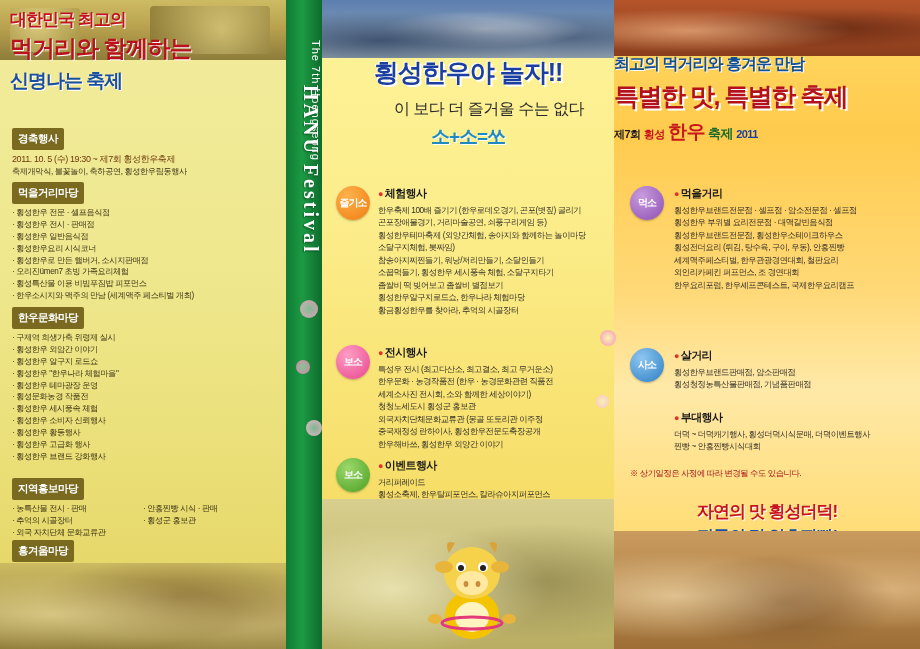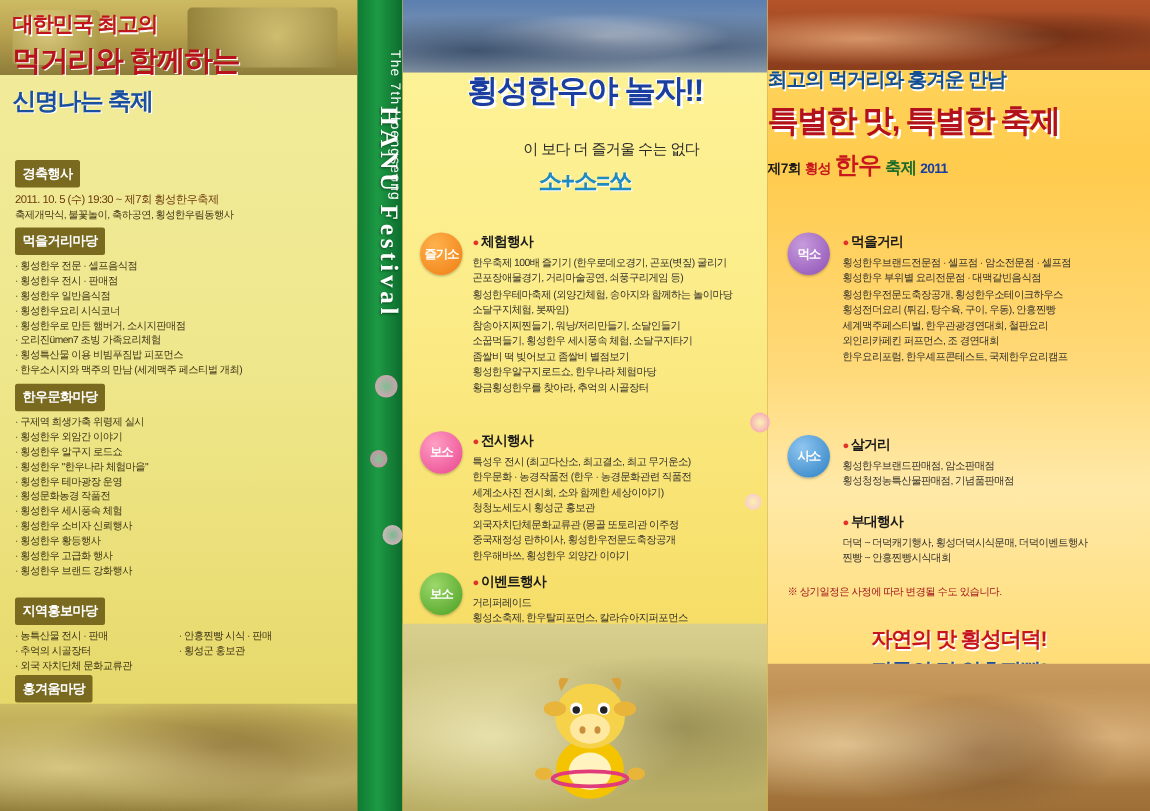--- a/index.html
+++ b/index.html
@@ -1,17 +1,17 @@
 <!DOCTYPE html>
 <html><head>
 <meta charset="utf-8">
 <style>
   html,body{margin:0;padding:0;background:#ffffff;}
   body{width:920px;height:649px;font-family:"Liberation Sans",sans-serif;overflow:hidden;}
-  .sheet{position:relative;width:920px;height:649px;background:#a16207;}
+  .sheet{position:relative;width:920px;height:649px;background:#701a75;}
 
   
   .panel1{position:absolute;left:0;top:0;width:286px;height:649px;
     background:linear-gradient(180deg,#f2eb9c 0%,#efe88f 40%,#eadf78 70%,#e3d25f 100%);
     overflow:hidden;}
   .p1-photo{position:absolute;left:0;top:0;width:286px;height:60px;
     background:linear-gradient(180deg,#cdbb63 0%,#b9a24f 45%,#8d7c3a 100%);}
   .p1-photo:before{content:"";position:absolute;left:10px;top:8px;width:70px;height:44px;
     background:radial-gradient(circle at 40% 40%,#e8d98f,#a2913f);border-radius:4px;opacity:.7;}
   .p1-photo:after{content:"";position:absolute;left:150px;top:6px;width:120px;height:48px;
@@ -56,21 +56,21 @@
   .p2-photo{position:absolute;left:0;top:0;width:292px;height:58px;
     background:linear-gradient(180deg,#5c7fb0,#9aa9b5);}
   .p2-photo:before{content:"";position:absolute;inset:0;
     background:
       radial-gradient(ellipse at 20% 70%,rgba(40,60,90,.75),transparent 50%),
       radial-gradient(ellipse at 55% 50%,rgba(230,230,235,.6),transparent 45%),
       radial-gradient(ellipse at 85% 65%,rgba(60,80,110,.7),transparent 50%);}
   .p2-title{position:absolute;left:0;top:56px;width:292px;text-align:center;}
   .p2-t1{font-size:25px;font-weight:bold;color:#1a3fa0;letter-spacing:-1px;
     text-shadow:2px 2px 0 #fff,-1px -1px 0 #fff;}
-  .p2-t2{margin-top:22px;font-size:12px;color:#2a2a2a;letter-spacing:-.5px;padding-left:42px;}
+  .p2-t2{margin-top:10px;font-size:16px;color:#2a2a2a;letter-spacing:-.5px;padding-left:42px;}
   .p2-t3{margin-top:4px;font-size:19px;font-weight:bold;color:#1f8ac0;letter-spacing:-1px;
     text-shadow:1px 1px 0 #fff;}
   .badge{position:absolute;width:34px;height:34px;border-radius:50%;
     display:flex;align-items:center;justify-content:center;color:#fff;font-size:10px;
     font-weight:bold;letter-spacing:-1px;box-shadow:0 1px 2px rgba(0,0,0,.25);}
   .b-orange{background:radial-gradient(circle at 35% 30%,#ffb24d,#ef7d11);text-align:center;}
   .b-pink{background:radial-gradient(circle at 35% 30%,#ff9ec3,#e8448f);}
   .b-green{background:radial-gradient(circle at 35% 30%,#9cd86a,#4a9f22);}
   .b-purple{background:radial-gradient(circle at 35% 30%,#c79bdc,#8e4fb5);}
   .b-blue{background:radial-gradient(circle at 35% 30%,#8fc6f0,#2b7fc4);}
@@ -311,21 +311,21 @@
         <span class="yr">2011</span>
       </div>
     </div>
 
     <div class="badge b-purple" style="left:16px;top:186px">먹소</div>
     <div class="blk" style="left:60px;top:186px;width:240px">
       <div class="blk-h">먹을거리</div>
       <div class="blk-b">
         <div>횡성한우브랜드전문점 · 셀프점 · 암소전문점 · 셀프점</div>
         <div>횡성한우 부위별 요리전문점 · 대맥갈빈음식점</div>
-        <div>횡성한우전문도축장공개, 횡성한우소테이크하우스</div>
+        <div>횡성한우브랜드전문점, 횡성한우소테이크하우스</div>
         <div>횡성전더요리 (튀김, 탕수육, 구이, 우동), 안흥찐빵</div>
         <div>세계맥주페스티벌, 한우관광경연대회, 철판요리</div>
         <div>외인리카페킨 퍼프먼스, 조 경연대회</div>
         <div>한우요리포럼, 한우셰프콘테스트, 국제한우요리캠프</div>
       </div>
     </div>
 
     <div class="badge b-blue" style="left:16px;top:348px">사소</div>
     <div class="blk" style="left:60px;top:348px;width:240px">
       <div class="blk-h">살거리</div>

